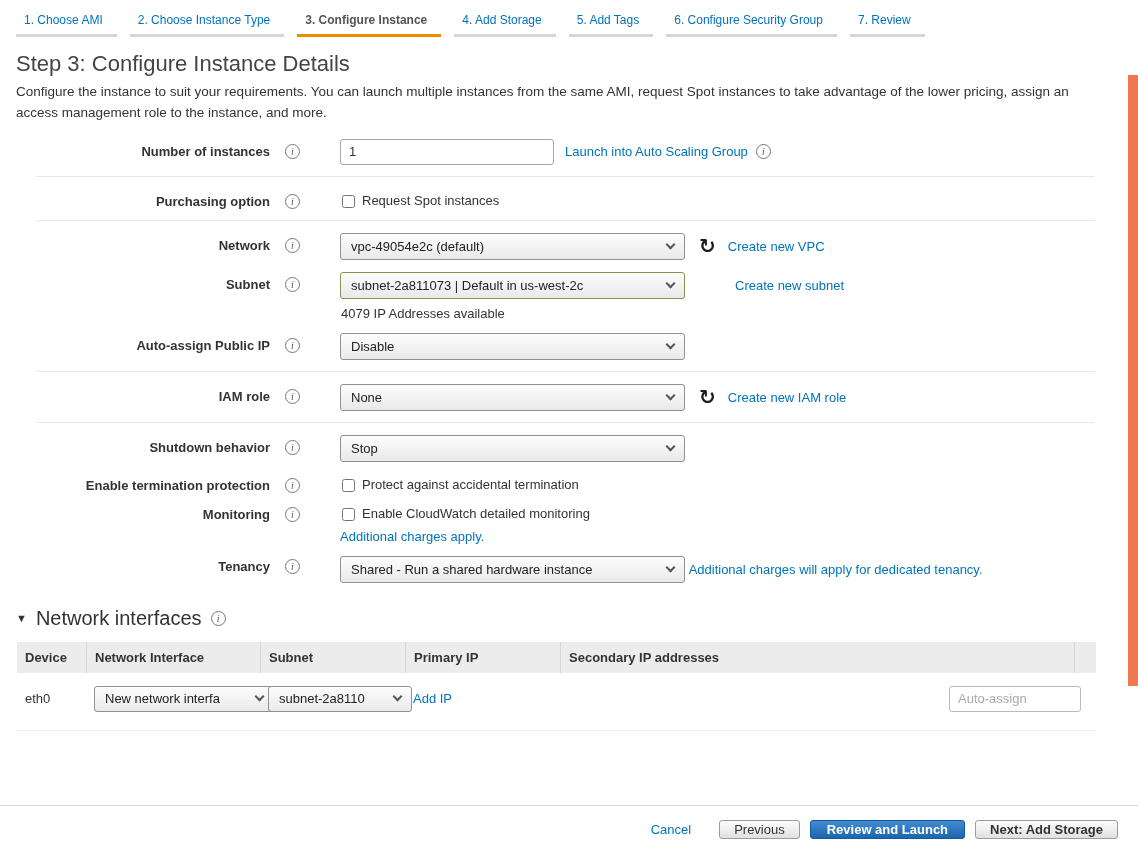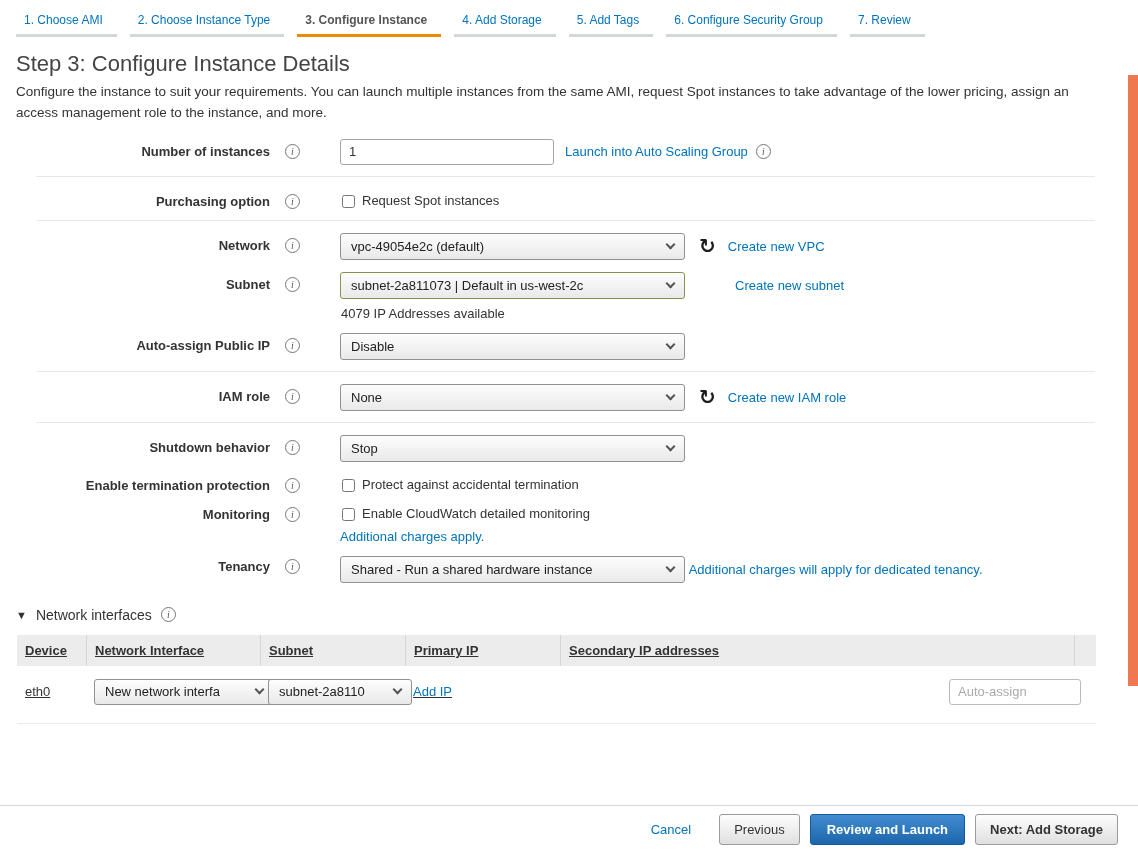--- a/index.html
+++ b/index.html
@@ -61,23 +61,23 @@
   .asg-link{margin:0 8px 0 11px;}
   .checkbox-row{display:flex;align-items:flex-start;cursor:pointer;padding-top:4px;}
   .checkbox-row input{margin:2px 7px 0 2px;width:13px;height:13px;}
   .sub-note{margin:7px 0 2px 1px;color:#333;}
   .sub-link{display:inline-block;margin-top:8px;}
   .divider{border-top:1px solid #e7e7e7;margin:11px 43px 11px 36px;}
 
   
   .section-header{display:flex;align-items:center;margin:24px 0 12px 16px;}
   .tri{font-size:11px;color:#333;margin-right:9px;cursor:pointer;}
-  .section-title{font-size:14px;color:#333;margin-right:9px;}
-
-  .ni-table{margin:0 42px 0 17px;border-bottom:1px solid #ececec;text-decoration:underline;}
+  .section-title{font-size:20px;color:#333;margin-right:9px;}
+
+  .ni-table{margin:0 42px 0 17px;border-bottom:1px solid #ececec;}
   .ni-head{display:flex;background:#ececec;align-items:stretch;}
   .hc{padding:8px 8px;font-weight:700;color:#333;font-size:13px;}
   .hc+.hc{border-left:1px solid #d6d6d6;}
   .c-device{width:69px;}
   .c-ni{width:174px;}
   .c-subnet{width:145px;}
   .c-pip{width:155px;}
   .c-sec{flex:1;}
   .c-fill{width:22px;border-left:1px solid #d6d6d6;}
   .ni-row{display:flex;align-items:center;padding:13px 0 18px;}
@@ -91,21 +91,21 @@
   .pip-input::placeholder{color:#aaa;}
 
   
   .footer{
     position:absolute;left:0;right:0;bottom:0;height:47px;background:#fff;
     border-top:1px solid #d8d8d8;display:flex;align-items:center;justify-content:flex-end;
     padding:0 20px;
   }
   .footer .cancel{margin-right:18px;font-size:13px;}
   .btn{
-    height:31px;padding:0 14px;border-radius:3px;border:1px solid #9b9b9b;
+    height:19px;padding:0 14px;border-radius:3px;border:1px solid #9b9b9b;
     background:linear-gradient(#fdfdfd,#e0e0e0);color:#333;font-size:13px;cursor:pointer;
     margin-left:10px;font-family:inherit;
   }
   .btn.bold{font-weight:700;}
   .btn.primary{
     background-color:var(--primary-button);
     background-image:linear-gradient(rgba(255,255,255,0.16),rgba(0,0,0,0.14));
     border-color:#155a9e;color:#fff;font-weight:700;padding:0 16px;
   }
 

